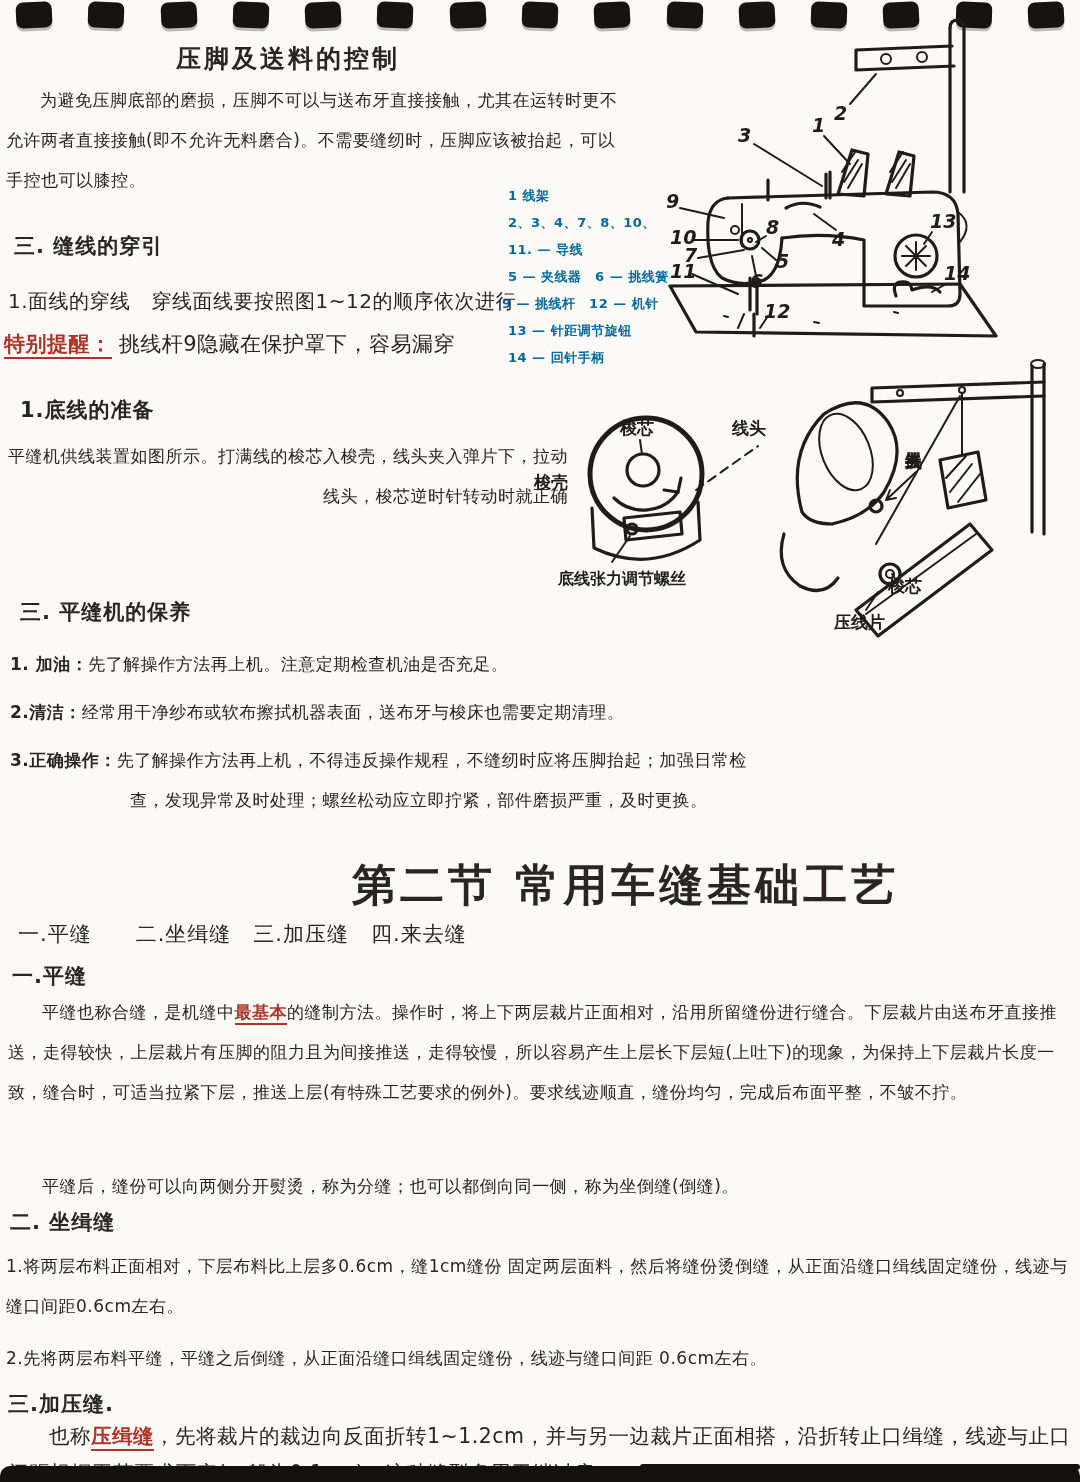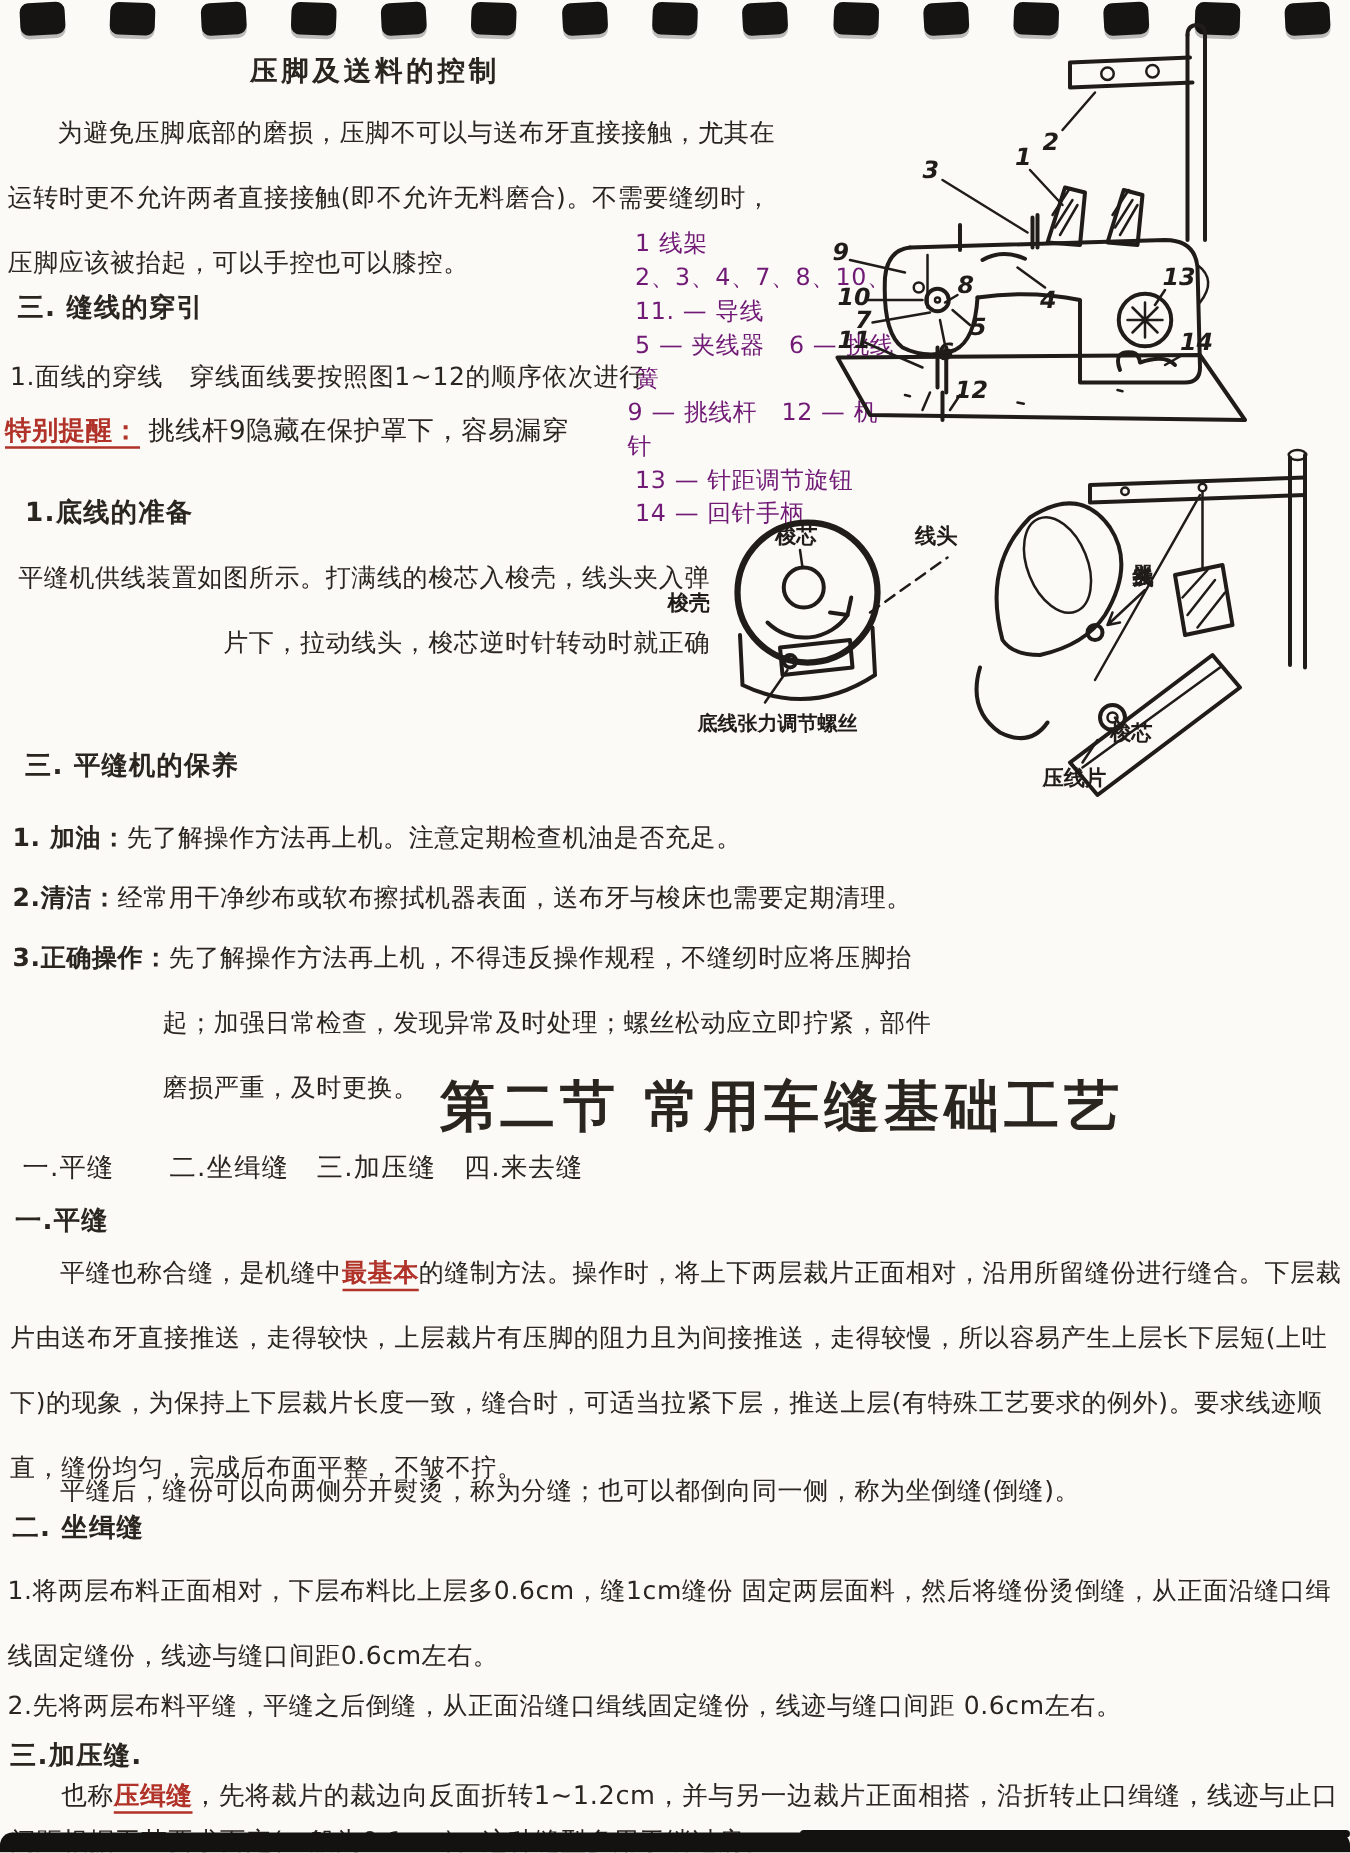--- a/index.html
+++ b/index.html
@@ -9,26 +9,26 @@
     font-family:"DejaVu Sans","Liberation Sans",sans-serif;
     color:#2b2520;
   }
   .abs{position:absolute;}
   
   .binding{position:absolute;top:0;left:0;right:0;height:36px;display:flex;justify-content:space-between;padding:2px 16px;box-sizing:border-box;}
   .binding .tab{width:36px;height:26px;background:#151412;border-radius:7px;transform:rotate(-3deg);box-shadow:0 3px 0 rgba(0,0,0,.25);}
   .binding .tab:nth-child(even){transform:rotate(2deg);}
   
   .hand{letter-spacing:.5px;}
-  .title{font-size:22px;font-weight:bold;letter-spacing:3px;margin-left:24px;}
+  .title{font-size:25px;font-weight:bold;letter-spacing:3px;}
   .h2{font-size:21px;font-weight:bold;letter-spacing:1px;}
-  .body-t{font-size:20px;line-height:52px;}
+  .body-t{font-size:17px;line-height:40px;}
   .red-em{color:#b03228;border-bottom:2px solid #b03228;padding-bottom:1px;}
   .big-title{font-size:44px;font-weight:bold;letter-spacing:4px;}
-  .partlist{font-size:19px;line-height:27px;font-weight:normal;color:#701a75;}
+  .partlist{font-size:13px;line-height:27px;font-weight:bold;color:#0369a1;}
   svg{overflow:visible;}
   svg .stroke{fill:none;stroke:#1f1c19;stroke-width:3.2;stroke-linecap:round;stroke-linejoin:round;}
   svg .thin{fill:none;stroke:#1f1c19;stroke-width:2;stroke-linecap:round;}
   svg text{font-family:"DejaVu Sans","Liberation Sans",sans-serif;fill:#1f1c19;}
   svg text.num{font-size:19px;font-weight:bold;font-style:italic;}
   svg text.lbl{font-size:17px;font-weight:bold;}
   .bottom-edge{position:absolute;left:0;right:0;bottom:0;height:16px;background:#141210;border-radius:10px 10px 0 0;}
   .bottom-edge2{position:absolute;left:640px;right:0;bottom:12px;height:6px;background:#141210;border-radius:4px;}
 </style>
 </head>

